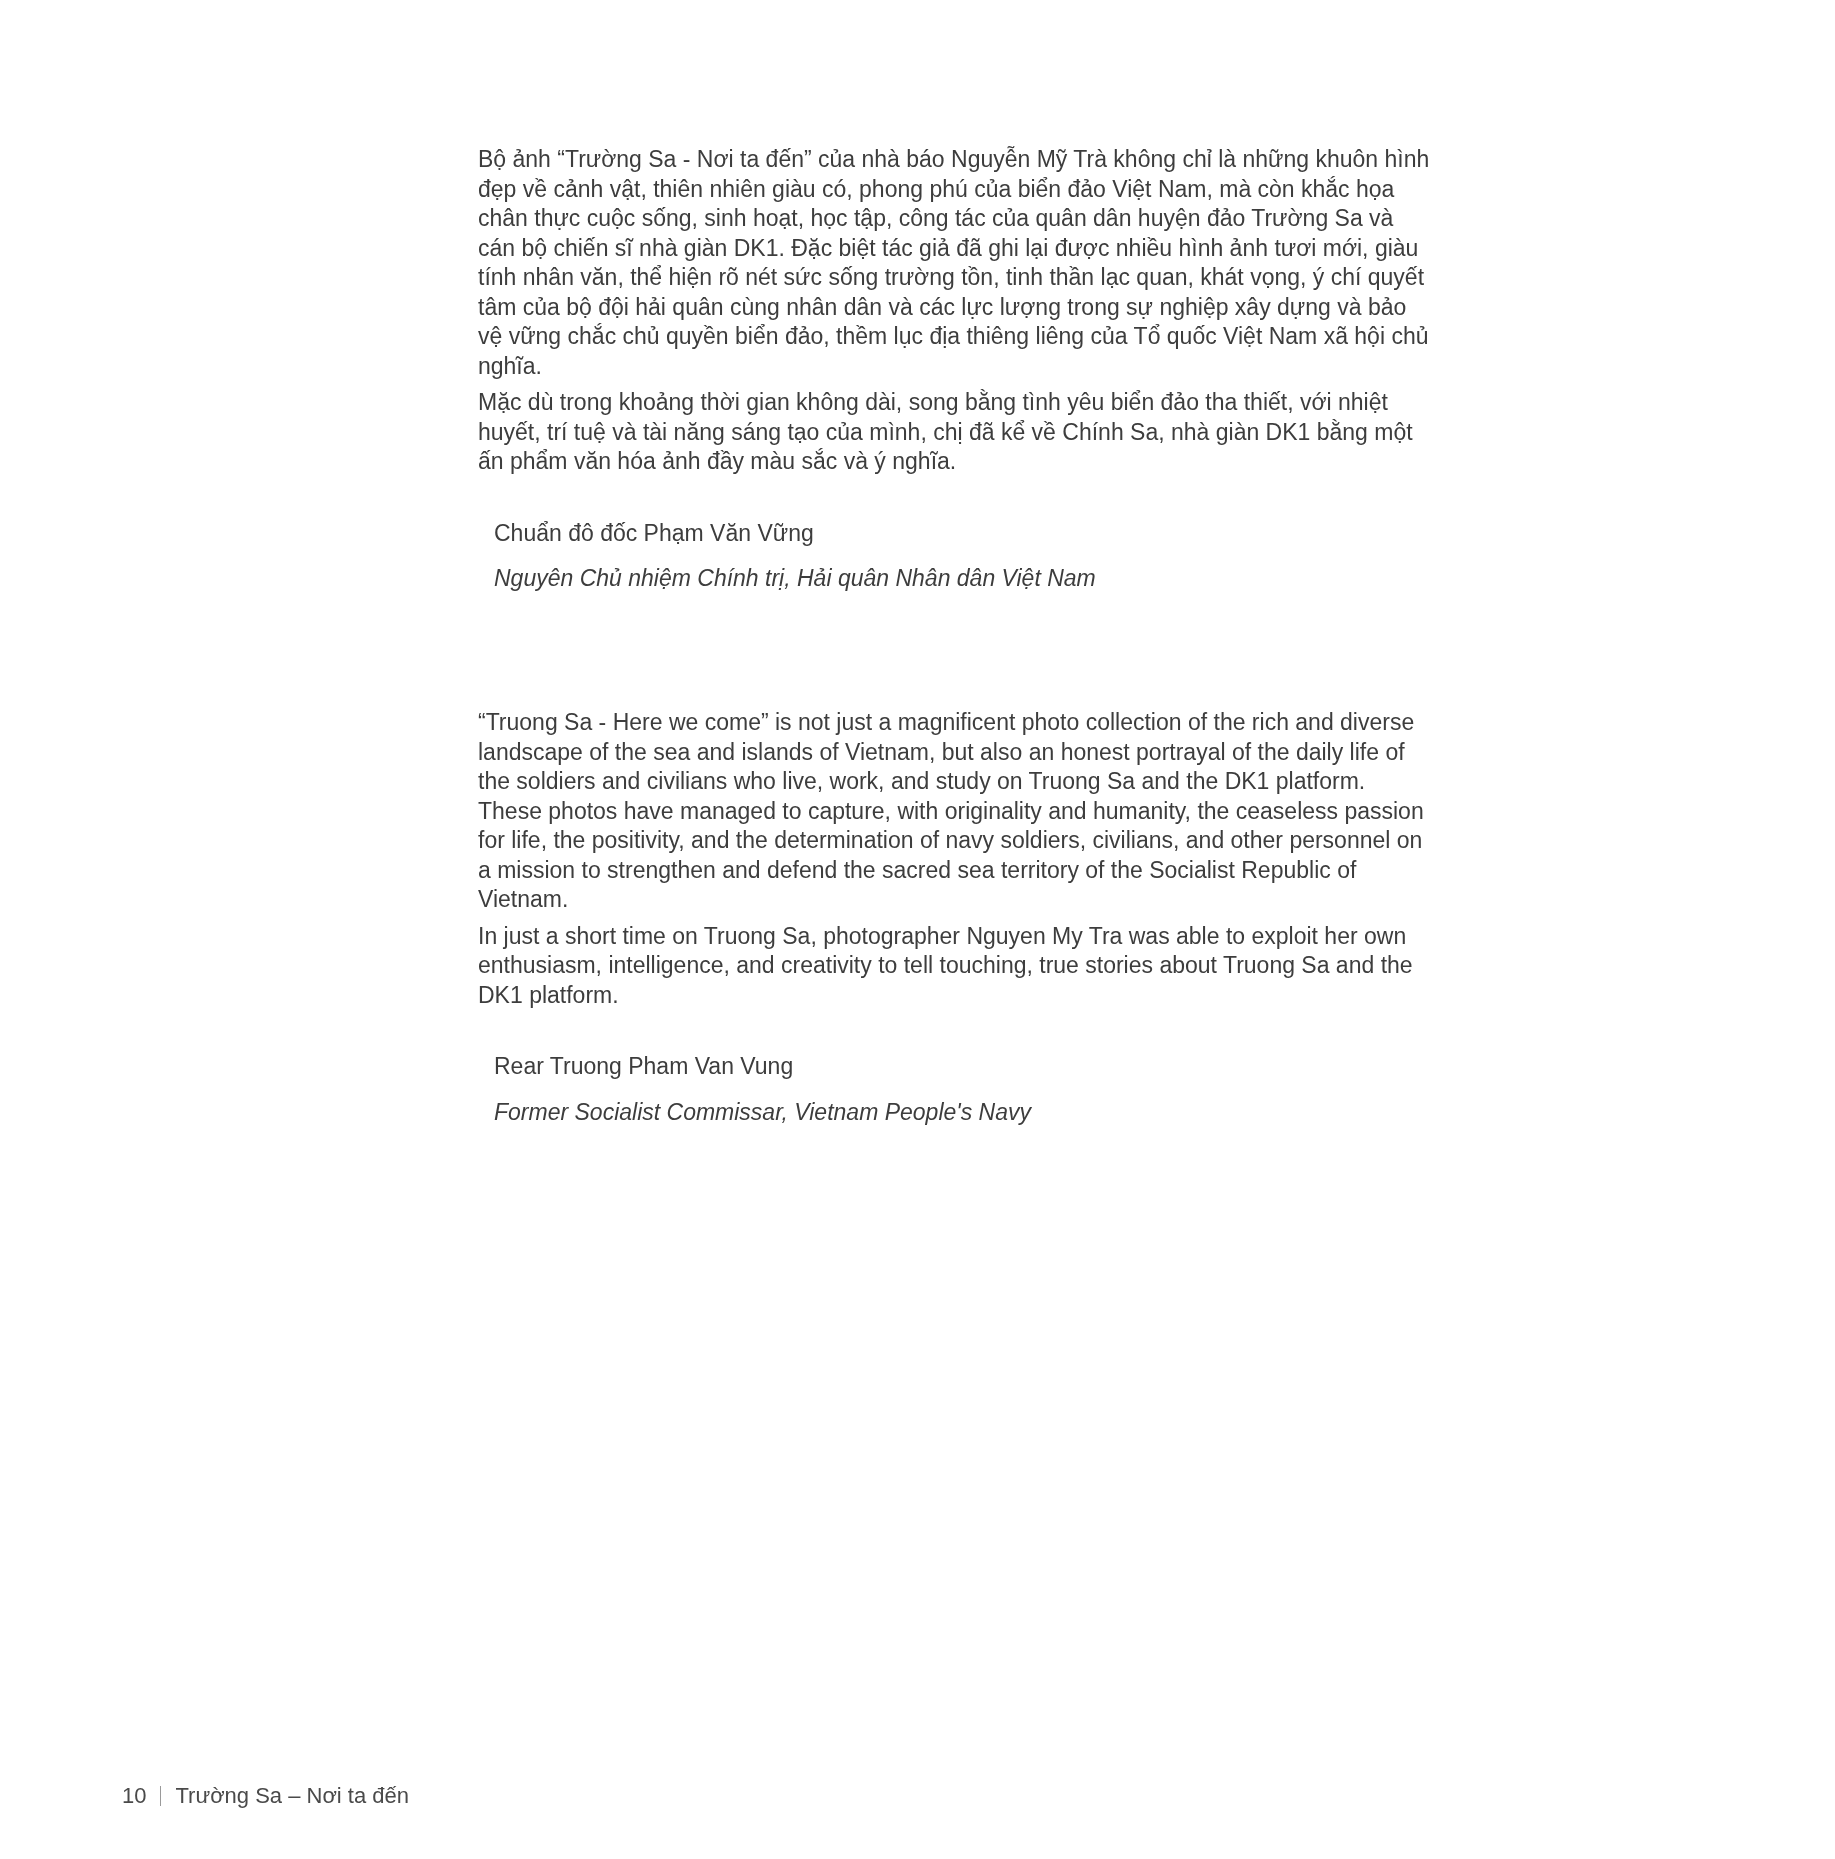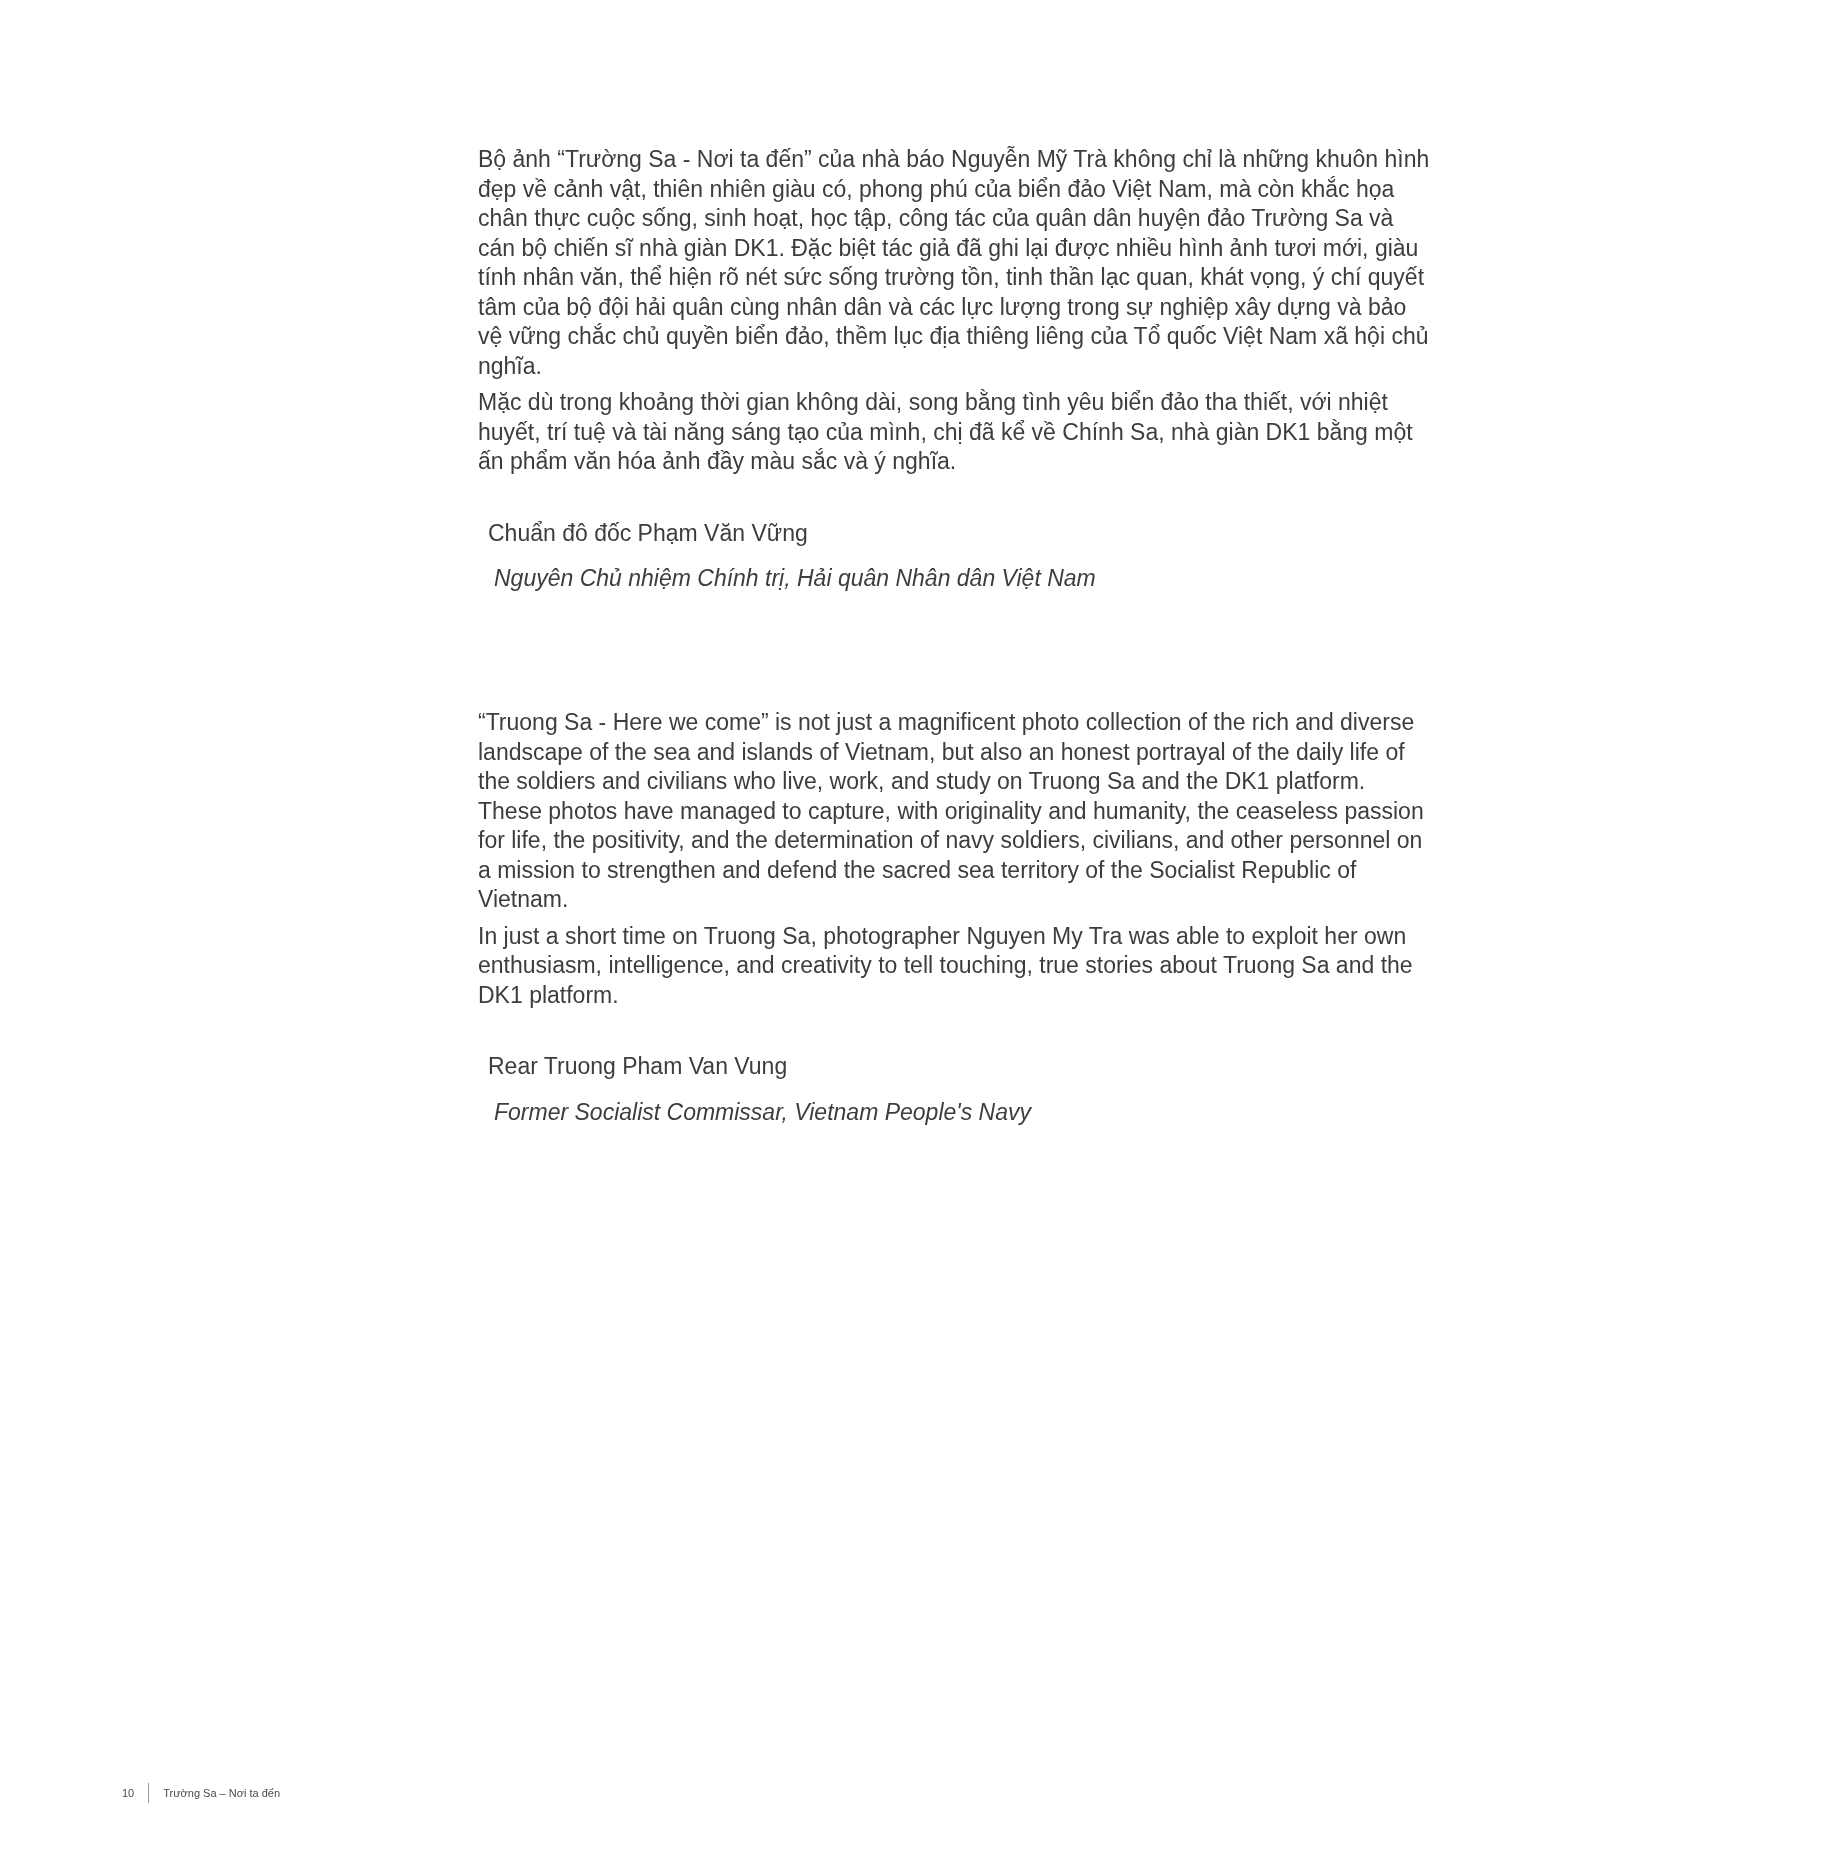--- a/index.html
+++ b/index.html
@@ -21,32 +21,32 @@
     left: 478px;
     width: 952px;
     font-size: 23px;
     line-height: 29.5px;
     text-align: left;
   }
   .vi-block { top: 145px; }
   .en-block { top: 708px; }
   .para { margin: 0 0 7px 0; }
   .sig { margin-top: 42px; }
-  .sig-name { margin: 10px; }
+  .sig-name { margin: 16px; }
   .sig-title {
     margin: 16px;
     font-style: italic;
   }
   .footer {
     position: absolute;
     left: 122px;
     top: 1783px;
     display: flex;
     align-items: center;
-    font-size: 11px;
+    font-size: 22px;
     color: #4a4a4a;
   }
   .footer .page-num {
     margin-right: 14px;
   }
   .footer .divider {
     width: 1px;
     height: 20px;
     background: #9a9a9a;
     margin-right: 14px;

